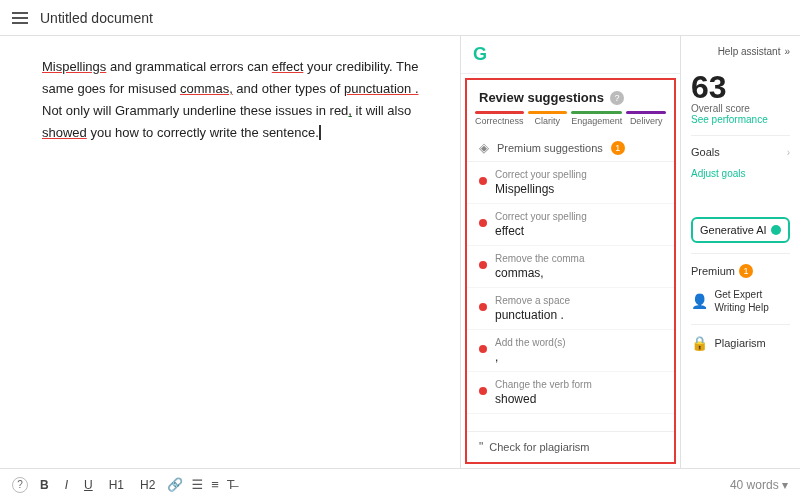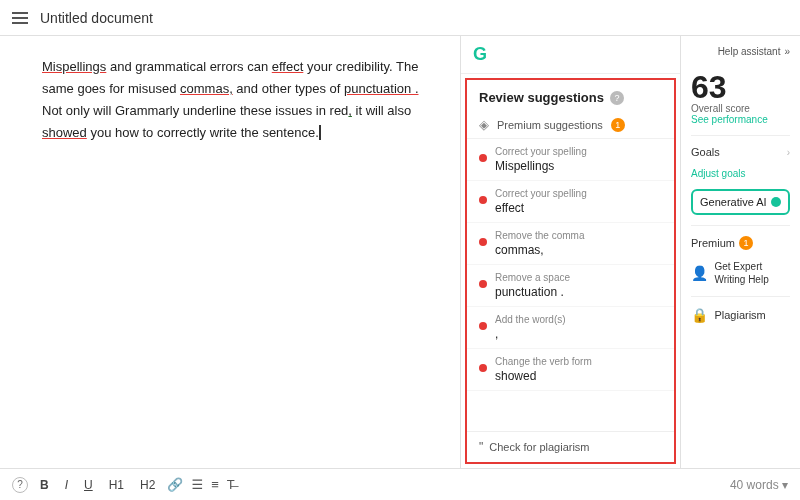--- a/index.html
+++ b/index.html
@@ -81,21 +81,21 @@
       width: 120px; border-left: 1px solid #e0e0e0; padding: 10px; display: flex; flex-direction: column; gap: 10px; font-size: 11px;
     }
     .hide-assistant { display: flex; align-items: center; gap: 4px; font-size: 10px; color: #555; cursor: pointer; justify-content: flex-end; margin-bottom: 4px; }
     .score-number { font-size: 32px; font-weight: bold; color: #222; line-height: 1; }
     .score-label { font-size: 10px; color: #666; }
     .see-perf { font-size: 10px; color: #15c39a; cursor: pointer; }
     .goals-row { display: flex; align-items: center; justify-content: space-between; }
     .goals-label { font-size: 11px; color: #333; font-weight: 500; }
     .adjust-goals { font-size: 10px; color: #15c39a; cursor: pointer; }
     .gen-ai-btn {
-      display: flex; align-items: center; justify-content: space-between; border: 2px solid #15c39a; border-radius: 6px; padding: 5px 7px; cursor: pointer;
+      display: flex; align-items: center; justify-content: space-between; border: 2px solid #15c39a; border-radius: 6px; padding: 5px 7px; cursor: pointer; margin-top: 28px;
     }
     .gen-ai-label { font-size: 11px; color: #222; font-weight: 500; }
     .gen-ai-dot { width: 10px; height: 10px; border-radius: 50%; background: #15c39a; }
     .premium-section { display: flex; flex-direction: column; gap: 2px; }
     .premium-label { font-size: 11px; color: #333; font-weight: 500; display: flex; align-items: center; gap: 4px; }
     .premium-sub { font-size: 10px; color: #666; }
     .expert-section { display: flex; align-items: center; gap: 6px; cursor: pointer; }
     .expert-icon { font-size: 14px; color: #666; }
     .expert-text { font-size: 10px; color: #333; line-height: 1.3; }
     .plaig-section { display: flex; align-items: center; gap: 6px; cursor: pointer; }
@@ -139,20 +139,38 @@
     <div class="grammarly-header">
       <span class="grammarly-logo">G</span>
     </div>
 
     <div class="review-panel">
       <div class="review-title-row">
         <span class="review-title">Review suggestions</span>
         <div class="help-icon">?</div>
       </div>
 
+      <div class="tabs-row">
+        <div class="tab-item">
+          <div class="tab-bar correctness"></div>
+          <span class="tab-label">Correctness</span>
+        </div>
+        <div class="tab-item">
+          <div class="tab-bar clarity"></div>
+          <span class="tab-label">Clarity</span>
+        </div>
+        <div class="tab-item">
+          <div class="tab-bar engagement"></div>
+          <span class="tab-label">Engagement</span>
+        </div>
+        <div class="tab-item">
+          <div class="tab-bar delivery"></div>
+          <span class="tab-label">Delivery</span>
+        </div>
+      </div>
 
       <div class="premium-row">
         <span class="diamond-icon">◈</span>
         <span>Premium suggestions</span>
         <div class="badge-1">1</div>
       </div>
 
       <div class="suggestion-item">
         <div class="suggestion-dot"></div>
         <div class="suggestion-content">

